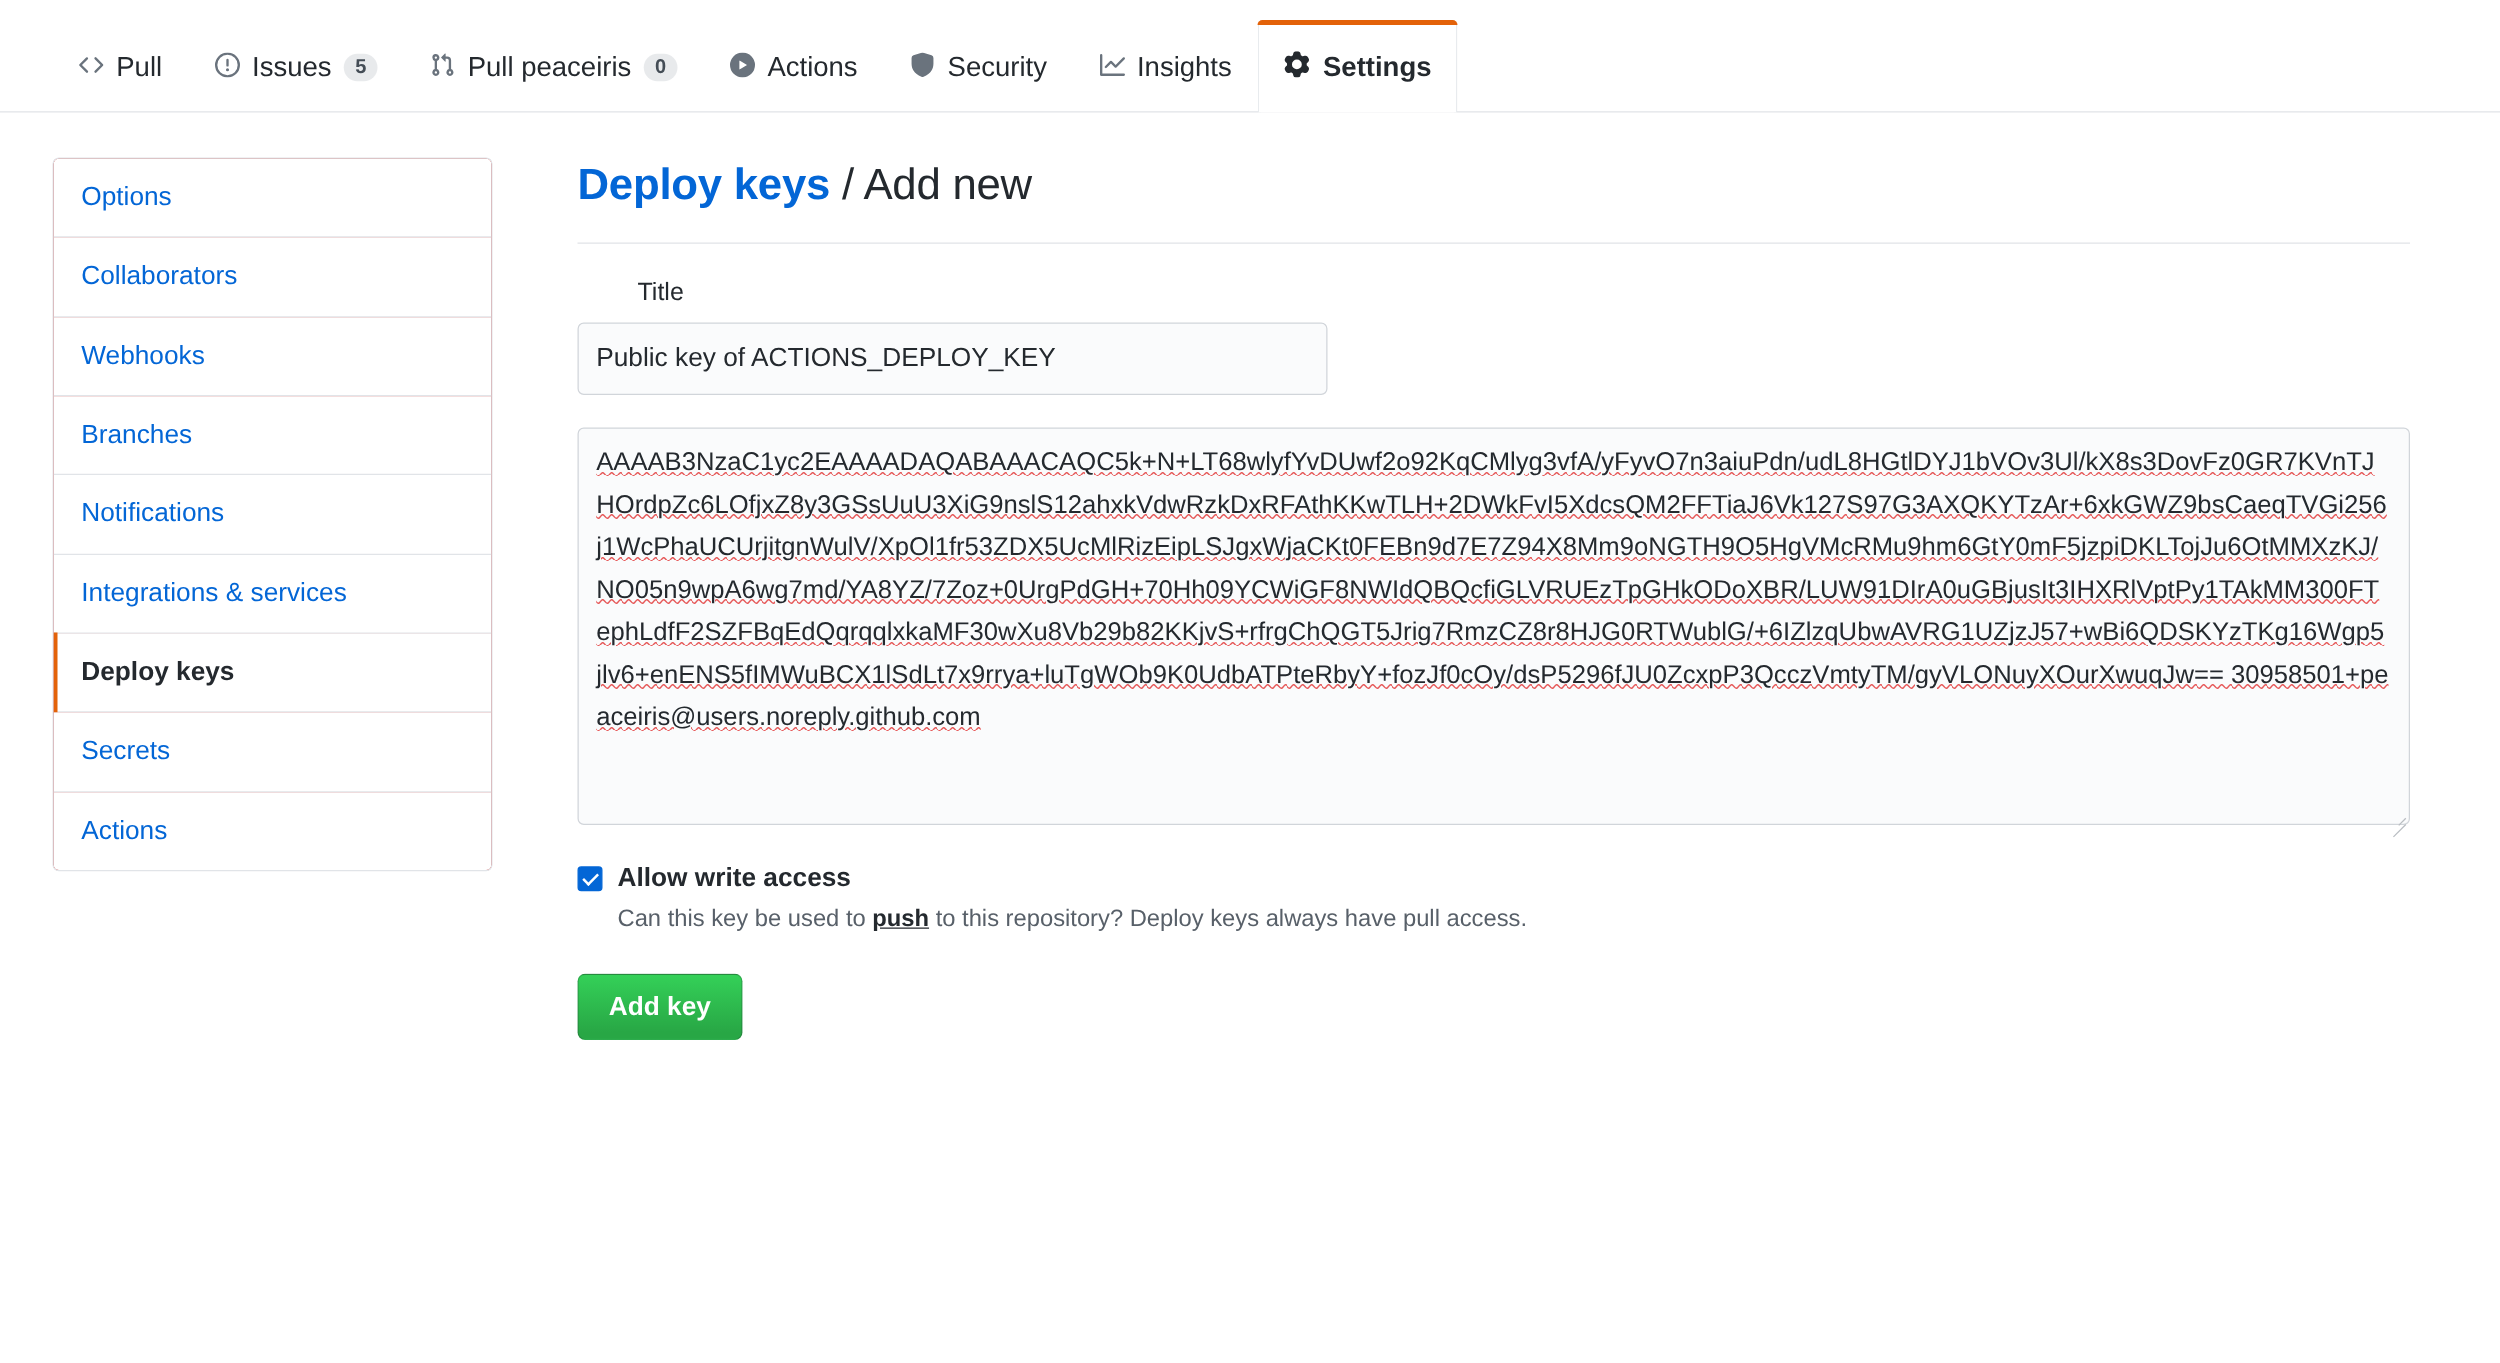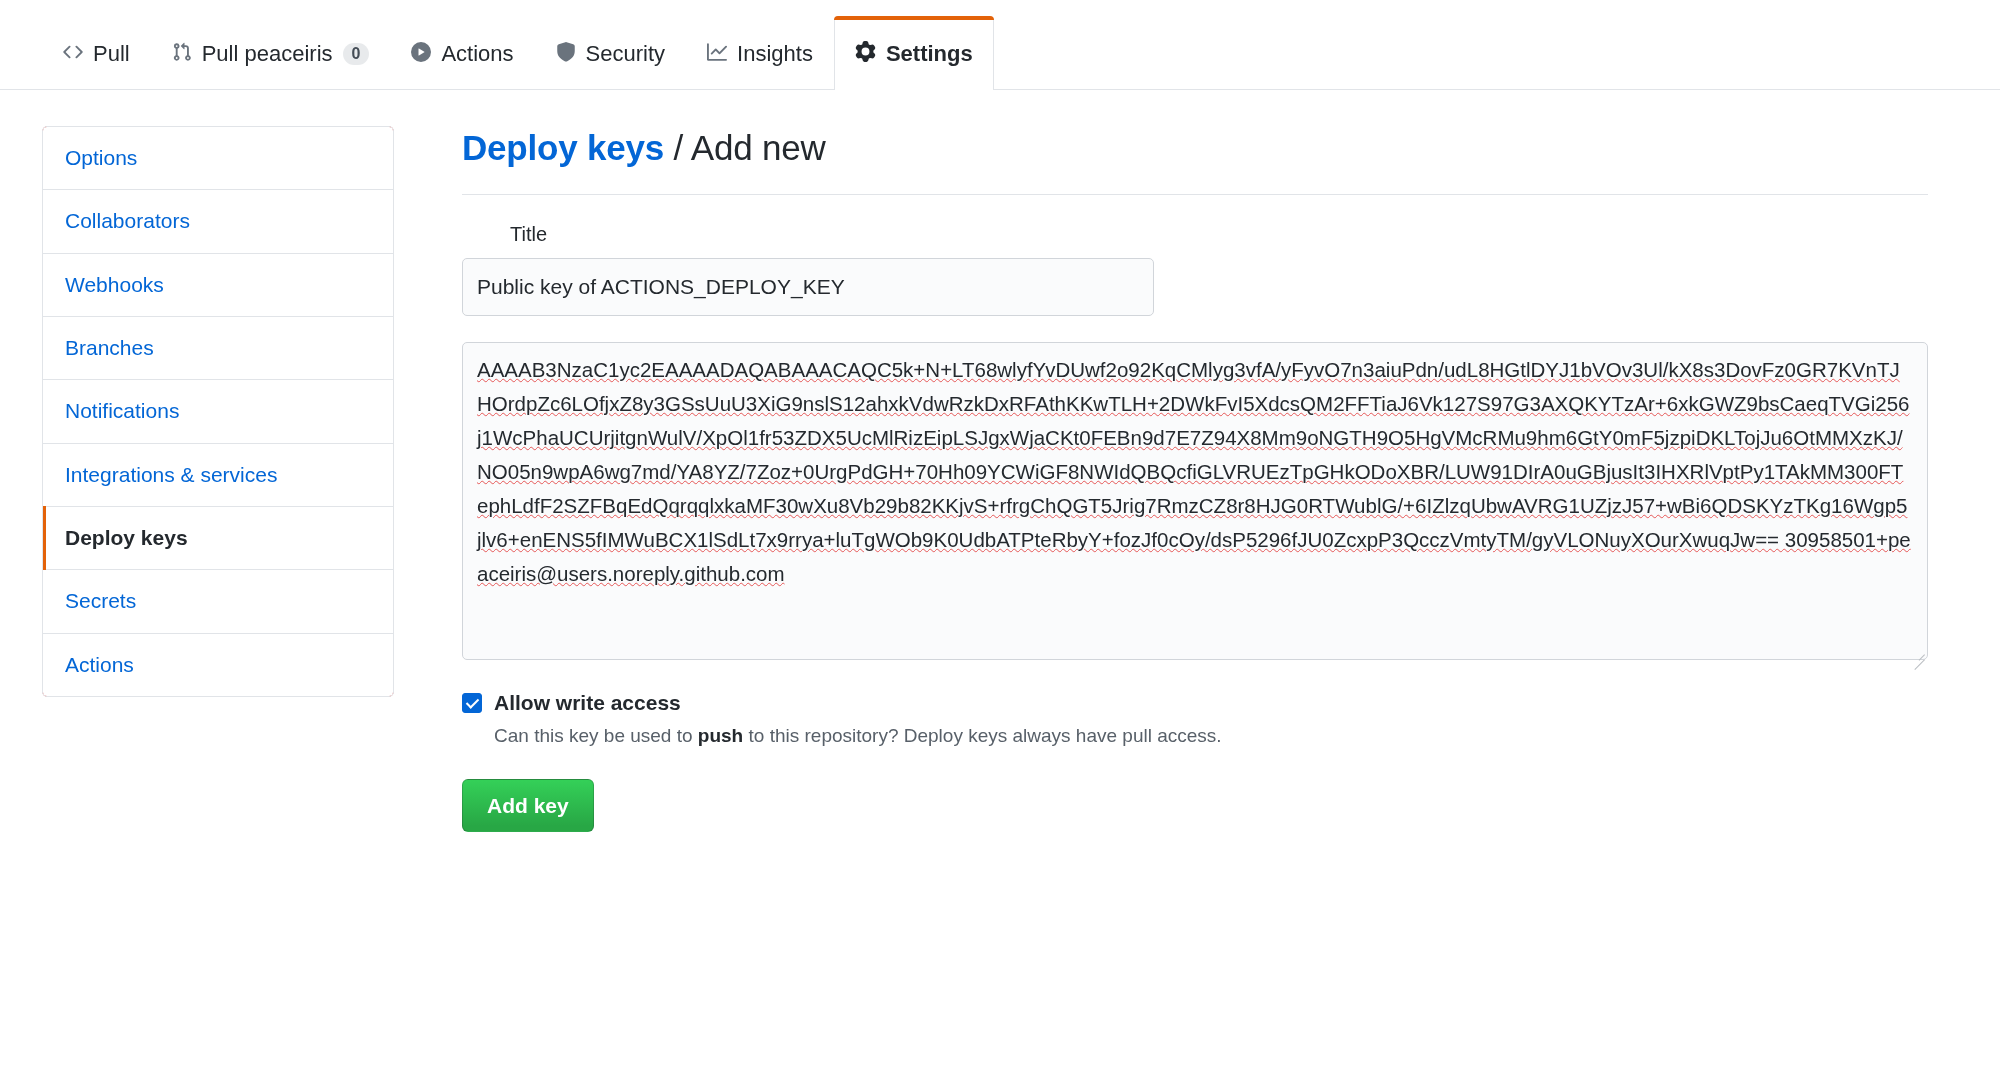--- a/index.html
+++ b/index.html
@@ -148,21 +148,21 @@
   .field-label {
     display: block;
     font-size: 20px;
     font-weight: 400;
     margin-bottom: 12px;
     color: #24292e;
     margin-left: 48px;
   }
 
   .text-input {
-    width: 692px;
+    width: 600px;
     max-width: 100%;
     height: 58px;
     padding: 8px 14px;
     font-size: 21px;
     font-family: "Liberation Sans", sans-serif;
     color: #24292e;
     background: #fafbfc;
     border: 1px solid #d1d5da;
     border-radius: 5px;
     outline: none;
@@ -237,21 +237,21 @@
     font-weight: 700;
     color: #24292e;
     cursor: pointer;
   }
   .help-note {
     margin: 8px 0 0 32px;
     font-size: 19px;
     color: #586069;
     line-height: 1.4;
   }
-  .help-note b { color: #24292e; font-weight: 700; }
+  .help-note b { color: #24292e; font-weight: 700; text-decoration: underline; }
 
   .btn-primary {
     margin-top: 30px;
     display: inline-block;
     padding: 14px 24px;
     font-size: 21px;
     font-weight: 700;
     color: #fff;
     background: #2ea44f;
     background-image: linear-gradient(-180deg, #34d058 0%, #28a745 90%);
@@ -269,20 +269,29 @@
 
   <a class="nav-tab" href="#">
     <span>
       <svg width="20" height="20" viewBox="0 0 16 16" aria-hidden="true">
           <path d="M4.72 3.22a.75.75 0 011.06 1.06L2.06 8l3.72 3.72a.75.75 0 11-1.06 1.06L.47 8.53a.75.75 0 010-1.06l4.25-4.25zm6.56 0a.75.75 0 10-1.06 1.06L13.94 8l-3.72 3.72a.75.75 0 101.06 1.06l4.25-4.25a.75.75 0 000-1.06l-4.25-4.25z"></path>
         </svg>
     </span>
     <span class="tab-label">Pull</span>
   </a>
 
+  <a class="nav-tab" href="#">
+    <span>
+      <svg width="20" height="20" viewBox="0 0 16 16" aria-hidden="true">
+          <path d="M8 1.5a6.5 6.5 0 100 13 6.5 6.5 0 000-13zM0 8a8 8 0 1116 0A8 8 0 010 8zm9 3a1 1 0 11-2 0 1 1 0 012 0zm-.25-6.25a.75.75 0 00-1.5 0v3.5a.75.75 0 001.5 0v-3.5z"></path>
+        </svg>
+    </span>
+    <span class="tab-label">Issues</span>
+    <span class="counter">5</span>
+  </a>
 
   <a class="nav-tab" href="#">
     <span>
       <svg width="20" height="20" viewBox="0 0 16 16" aria-hidden="true">
           <path d="M7.177 3.073L9.573.677A.25.25 0 0110 .854v4.792a.25.25 0 01-.427.177L7.177 3.427a.25.25 0 010-.354zM3.75 2.5a.75.75 0 100 1.5.75.75 0 000-1.5zm-2.25.75a2.25 2.25 0 113 2.122v5.256a2.251 2.251 0 11-1.5 0V5.372A2.25 2.25 0 011.5 3.25zM11 2.5h-1V4h1a1 1 0 011 1v5.628a2.251 2.251 0 101.5 0V5A2.5 2.5 0 0011 2.5zm1 10.25a.75.75 0 111.5 0 .75.75 0 01-1.5 0zM3.75 12a.75.75 0 100 1.5.75.75 0 000-1.5z"></path>
         </svg>
     </span>
     <span class="tab-label">Pull peaceiris</span>
     <span class="counter">0</span>
   </a>

